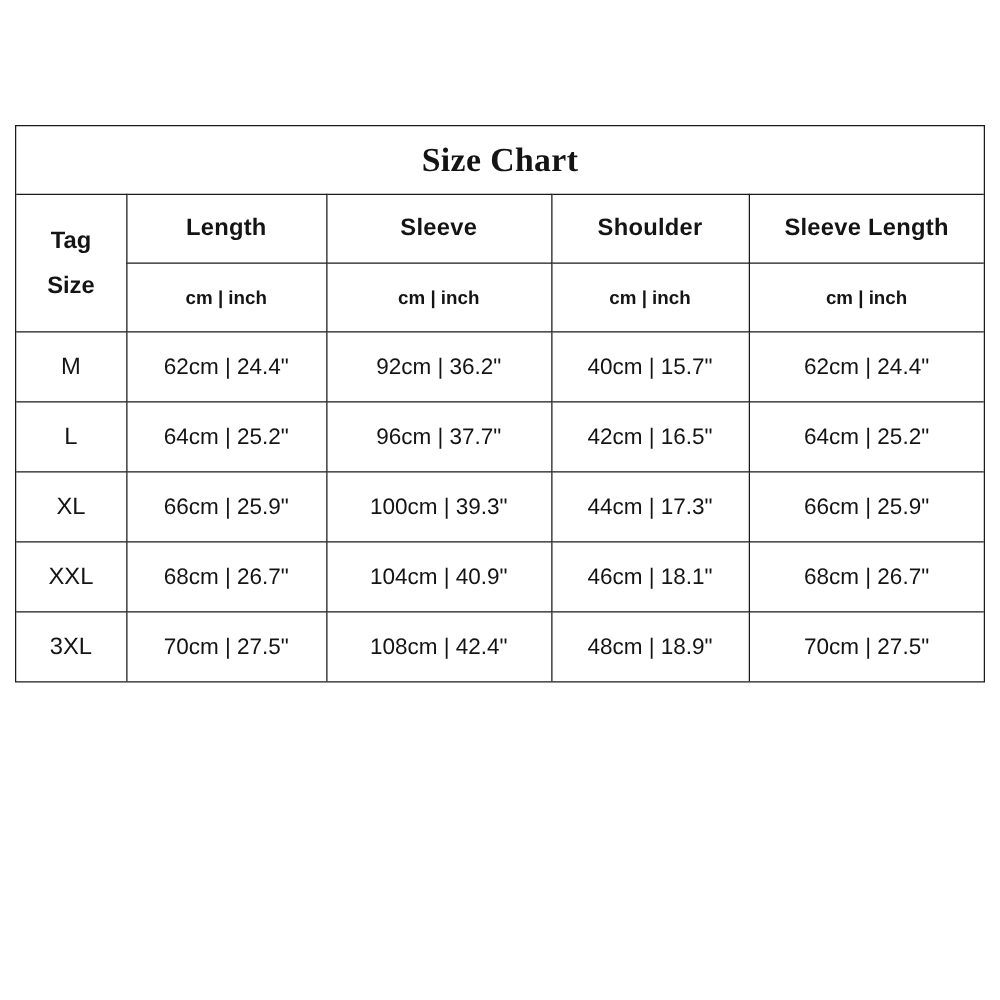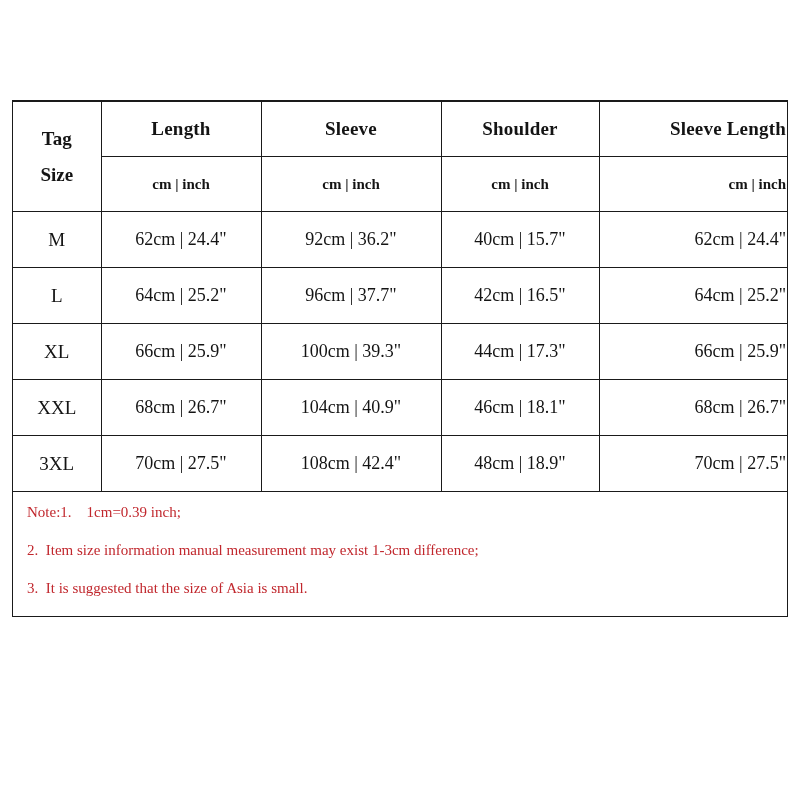--- a/index.html
+++ b/index.html
@@ -39,26 +39,25 @@
     border-collapse: collapse;
     width: 100%;
     table-layout: fixed;
   }
   table.size-table td {
     border: 1px solid #1a1a1a;
     border-left: none;
     border-right: 1px solid #1a1a1a;
     text-align: center;
     vertical-align: middle;
-    font-family: Liberation Serif, serif;
+    font-family: Liberation Sans, sans-serif;
     color: #141414;
   }
   table.size-table td:last-child {
     border-right: none;
-    text-align: right;
   }
   table.size-table tr:last-child td {
     border-bottom: none;
   }
   
   col.c-tag { width: 88px; }
   col.c-len { width: 160px; }
   col.c-chest { width: 180px; }
   col.c-sho   { width: 158px; }
   col.c-sle   { width: 188px; }
@@ -103,20 +102,21 @@
   }
   .note-line:last-child { margin-bottom: 4px; }
 </style>
 </head>
 <body>
 
 <div id="page">
 
   <div class="chart-wrap">
 
+    <div class="chart-title">Size Chart</div>
 
     <table class="size-table">
       <colgroup>
         <col class="c-tag">
         <col class="c-len">
         <col class="c-chest">
         <col class="c-sho">
         <col class="c-sle">
       </colgroup>
       <tbody>
@@ -168,20 +168,15 @@
         <tr>
           <td class="row-label">3XL</td>
           <td class="row-val">70cm | 27.5"</td>
           <td class="row-val">108cm | 42.4"</td>
           <td class="row-val">48cm | 18.9"</td>
           <td class="row-val">70cm | 27.5"</td>
         </tr>
       </tbody>
     </table>
 
-    <div class="notes">
-      <p class="note-line">Note:1.    1cm=0.39 inch;</p>
-      <p class="note-line">2.  Item size information manual measurement may exist 1-3cm difference;</p>
-      <p class="note-line">3.  It is suggested that the size of Asia is small.</p>
-    </div>
 
   </div>
 </div>
 
 </body></html>

